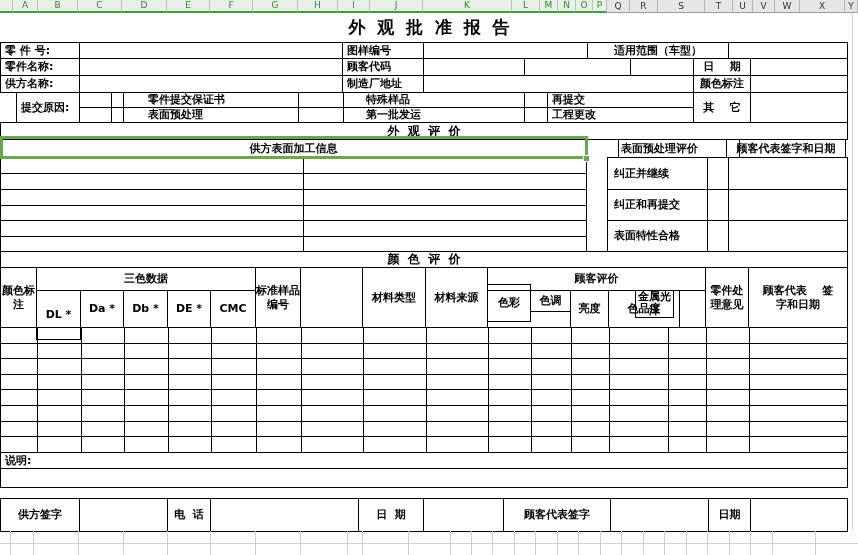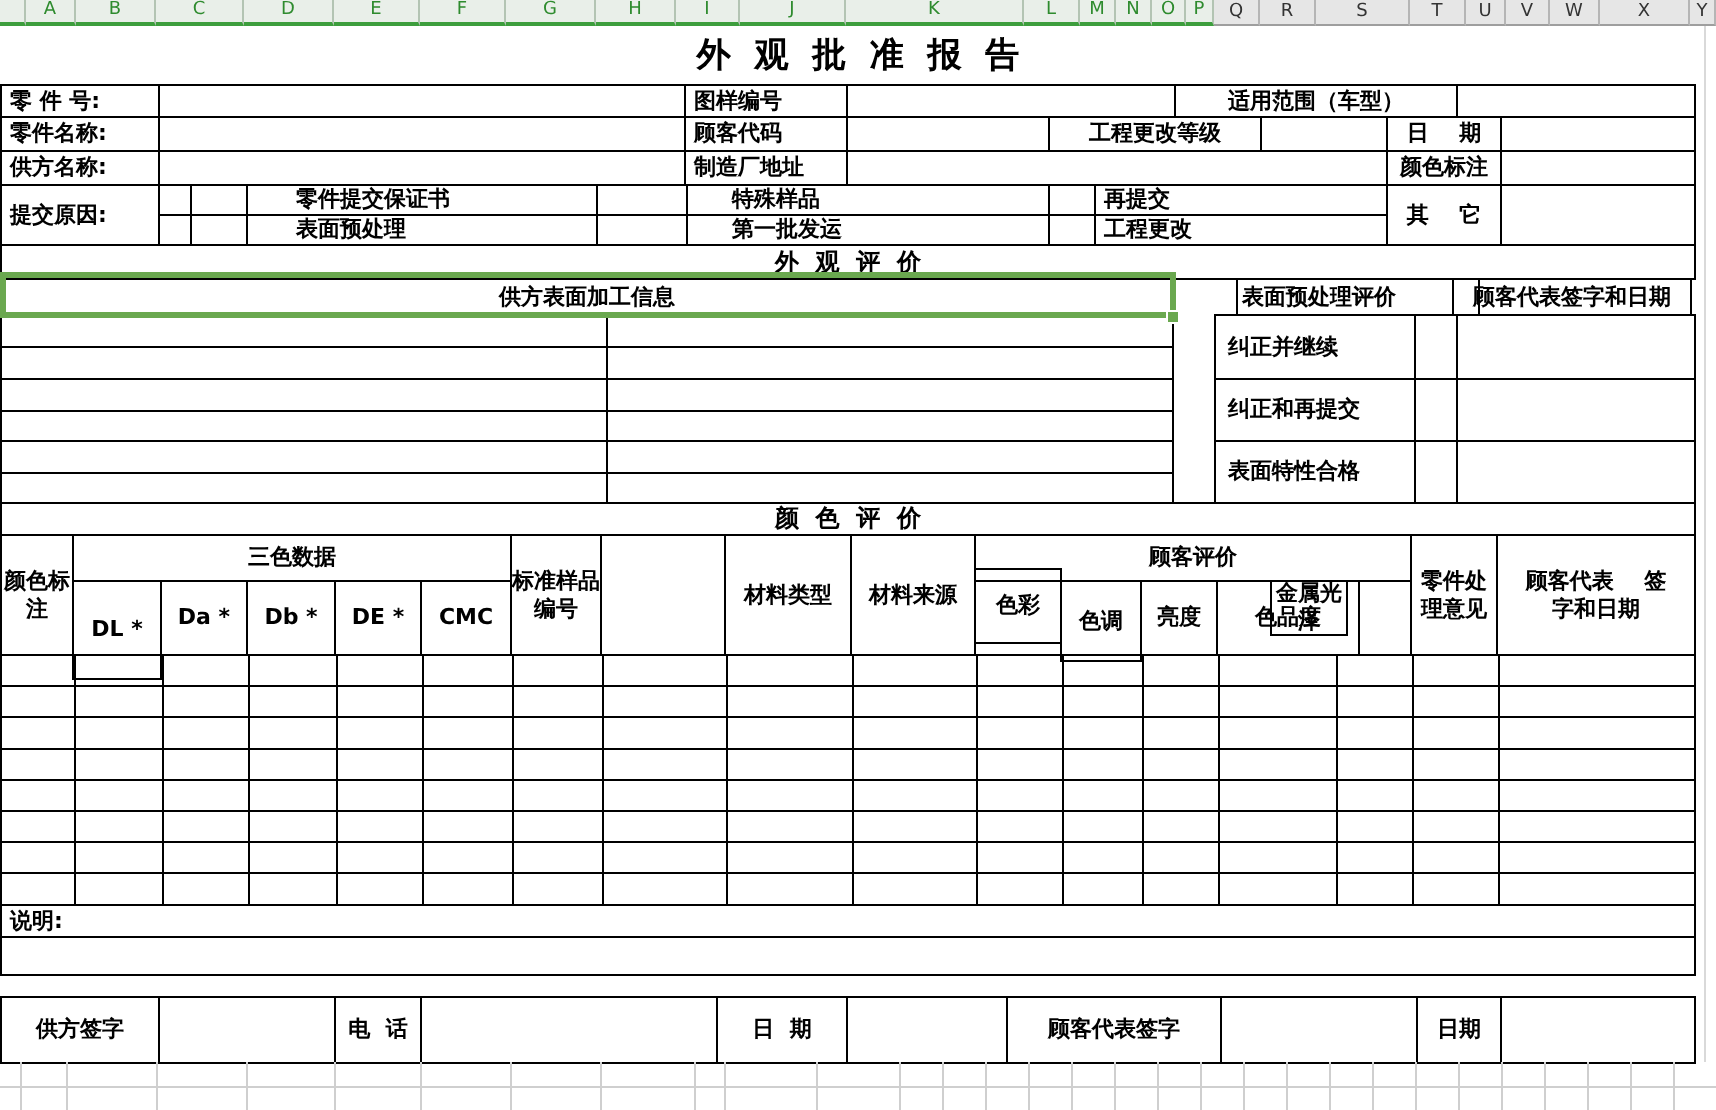--- a/index.html
+++ b/index.html
@@ -94,33 +94,32 @@
   <div class="c" style="left:79px;top:42px;width:264px;height:17px"></div>
   <div class="c l" style="left:342px;top:42px;width:82px;height:17px">图样编号</div>
   <div class="c" style="left:423px;top:42px;width:165px;height:17px"></div>
   <div class="c" style="left:587px;top:42px;width:142px;height:17px">适用范围（车型）</div>
   <div class="c" style="left:728px;top:42px;width:120px;height:17px"></div>
 
   <div class="c l" style="left:0;top:58px;width:80px;height:18px">零件名称:</div>
   <div class="c" style="left:79px;top:58px;width:264px;height:18px"></div>
   <div class="c l" style="left:342px;top:58px;width:82px;height:18px">顾客代码</div>
   <div class="c" style="left:423px;top:58px;width:102px;height:18px"></div>
-  <div class="c" style="left:524px;top:58px;width:107px;height:18px">工程更改等级</div>
   <div class="c" style="left:630px;top:58px;width:64px;height:18px"></div>
   <div class="c" style="left:693px;top:58px;width:58px;height:18px">日    期</div>
   <div class="c" style="left:750px;top:58px;width:98px;height:18px"></div>
 
   <div class="c l" style="left:0;top:75px;width:80px;height:18px">供方名称:</div>
   <div class="c" style="left:79px;top:75px;width:264px;height:18px"></div>
   <div class="c l" style="left:342px;top:75px;width:82px;height:18px">制造厂地址</div>
   <div class="c" style="left:423px;top:75px;width:271px;height:18px"></div>
   <div class="c" style="left:693px;top:75px;width:58px;height:18px">颜色标注</div>
   <div class="c" style="left:750px;top:75px;width:98px;height:18px"></div>
 
-  <div class="c l" style="left:0;top:92px;width:96px;height:31px">提交原因:</div>
+  <div class="c l" style="left:16px;top:92px;width:96px;height:31px">提交原因:</div>
   <div class="c" style="left:79px;top:92px;width:45px;height:16px"></div>
   <div class="c" style="left:79px;top:107px;width:45px;height:16px"></div>
   <div class="c l p24" style="left:123px;top:92px;width:176px;height:16px">零件提交保证书</div>
   <div class="c l p24" style="left:123px;top:107px;width:176px;height:16px">表面预处理</div>
   <div class="c" style="left:298px;top:92px;width:46px;height:16px"></div>
   <div class="c" style="left:298px;top:107px;width:46px;height:16px"></div>
   <div class="c l p22" style="left:343px;top:92px;width:182px;height:16px">特殊样品</div>
   <div class="c l p22" style="left:343px;top:107px;width:182px;height:16px">第一批发运</div>
   <div class="c" style="left:524px;top:92px;width:24px;height:16px"></div>
   <div class="c" style="left:524px;top:107px;width:24px;height:16px"></div>
@@ -165,21 +164,21 @@
   <div class="c" style="left:36px;top:290px;width:45px;height:50px">DL *</div>
   <div class="c" style="left:80px;top:290px;width:44px;height:38px">Da *</div>
   <div class="c" style="left:123px;top:290px;width:45px;height:38px">Db *</div>
   <div class="c" style="left:167px;top:290px;width:44px;height:38px">DE *</div>
   <div class="c" style="left:210px;top:290px;width:46px;height:38px">CMC</div>
   <div class="c" style="left:255px;top:267px;width:46px;height:61px">标准样品编号</div>
   <div class="c" style="left:362px;top:267px;width:64px;height:61px">材料类型</div>
   <div class="c" style="left:425px;top:267px;width:63px;height:61px">材料来源</div>
   <div class="c" style="left:487px;top:267px;width:219px;height:24px">顾客评价</div>
   <div class="c" style="left:487px;top:284px;width:44px;height:38px">色彩</div>
-  <div class="c" style="left:530px;top:290px;width:41px;height:41px">色调</div>
+  <div class="c" style="left:530px;top:290px;width:41px;height:22px">色调</div>
   <div class="c" style="left:570px;top:290px;width:39px;height:38px">亮度</div>
   <div class="c" style="left:608px;top:290px;width:72px;height:38px">色品度</div>
   <div class="c" style="left:635px;top:290px;width:39px;height:28px">金属光泽</div>
   <div class="c" style="left:705px;top:267px;width:44px;height:61px">零件处理意见</div>
   <div class="c" style="left:748px;top:267px;width:100px;height:61px">顾客代表    签
 字和日期</div>
 
   <div class="dgrid"></div>
 
   <div class="c l" style="left:0;top:452px;width:848px;height:17px">说明:</div>

